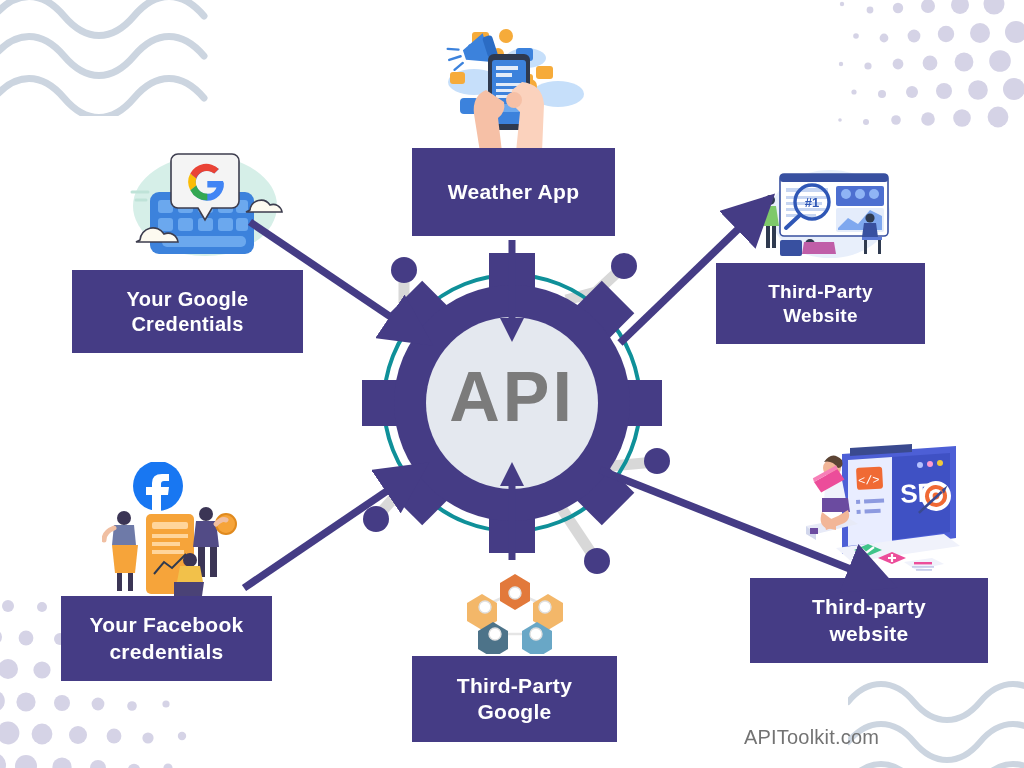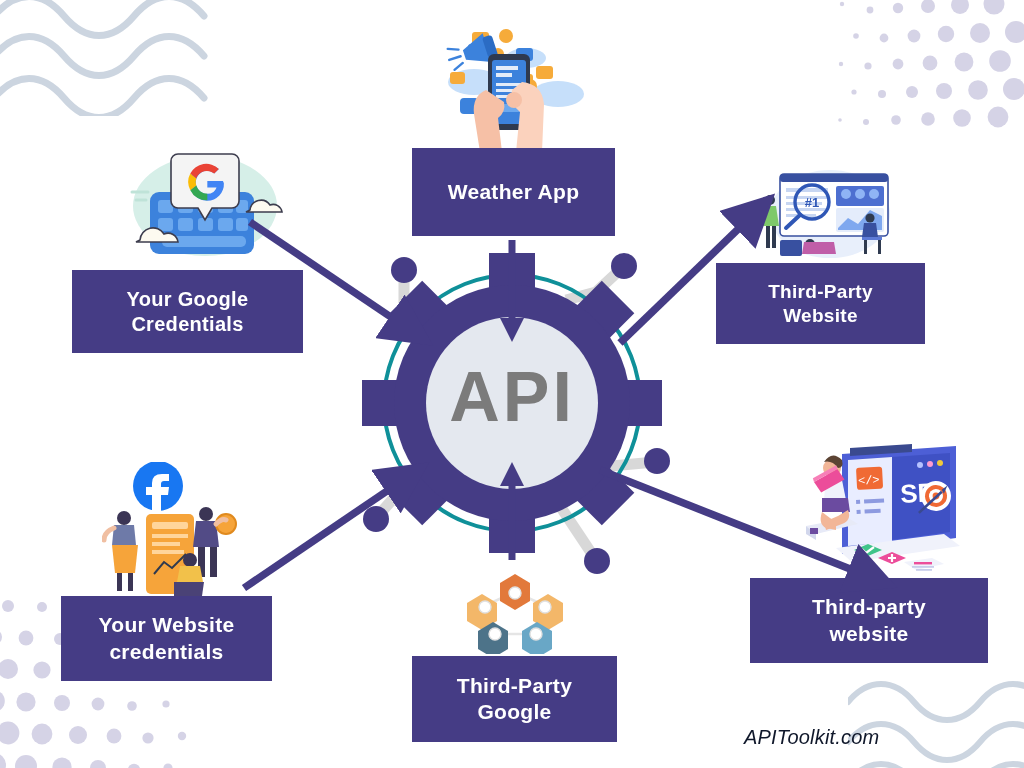--- a/index.html
+++ b/index.html
@@ -45,25 +45,24 @@
 
   
   .illus { position: absolute; z-index: 5; }
   #gearlayer  { position:absolute; left:0; top:0; width:1024px; height:768px; z-index:3; }
   #arrows     { position:absolute; left:0; top:0; width:1024px; height:768px; z-index:7; }
 
   #watermark {
     position: absolute;
     left: 744px; top: 726px;
     font-size: 20px;
-    color: #0f172a;
+    color: #737373;
     letter-spacing: .2px;
     z-index: 8;
     font-family: "Liberation Sans", sans-serif;
-    font-style: italic;
   }
 </style>
 </head>
 <body>
 
 <div id="stage">
 
   <svg class="deco" id="waves-tl" width="230" height="130">
     <g fill="none" stroke="#ccd5e0" stroke-width="7" stroke-linecap="round">
       <path d="M0,30 C22,4 48,4 70,30 C92,56 118,56 140,30 C162,4 188,4 210,30"></path>
@@ -476,21 +475,21 @@
 
   <div class="label-box lb-tpwebsite">
     <div>
       <span>Third-Party</span><br>
       <span>Website</span>
     </div>
   </div>
 
   <div class="label-box lb-facebook">
     <div>
-      <span>Your Website</span><br>
+      <span>Your Facebook</span><br>
       <span>credentials</span>
     </div>
   </div>
 
   <div class="label-box lb-tpsystem">
     <div>
       <span>Third-Party</span><br>
       <span>Google</span>
     </div>
   </div>

